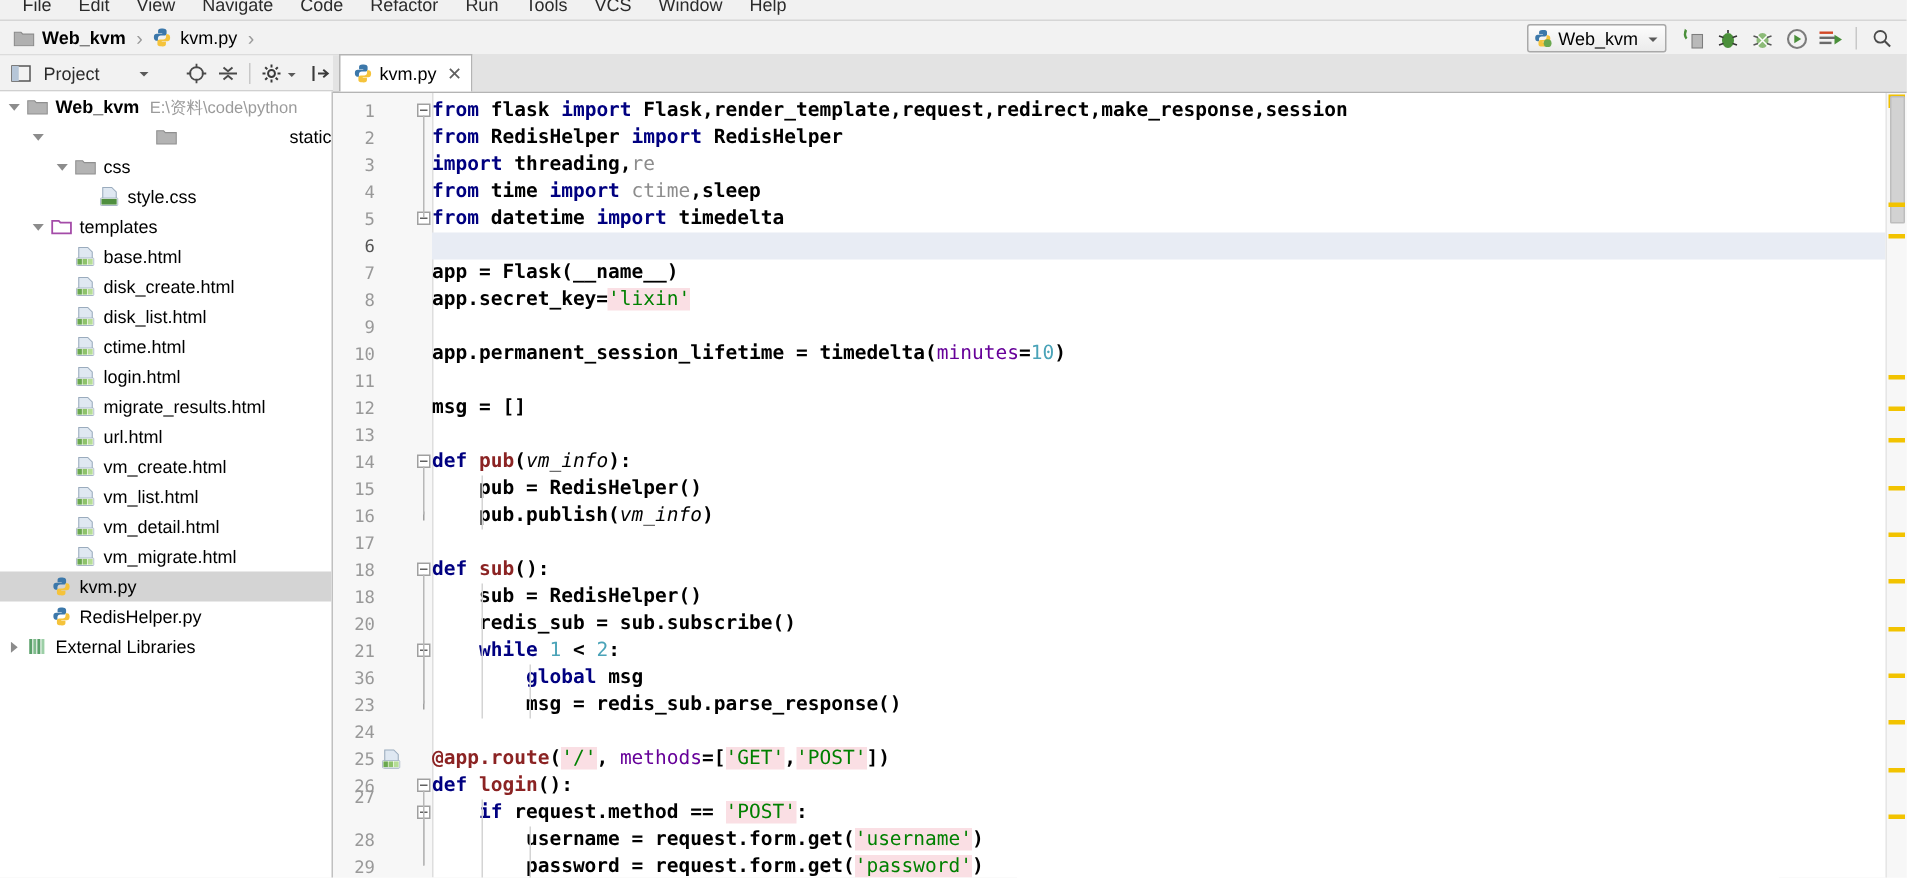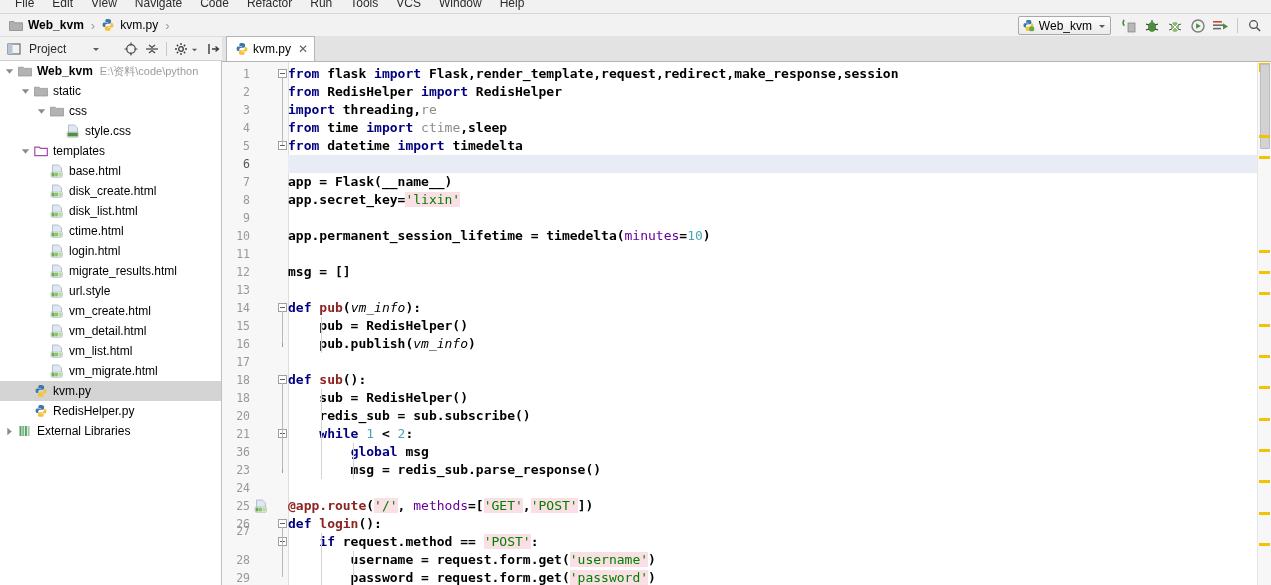--- a/index.html
+++ b/index.html
@@ -348,65 +348,65 @@
         </svg>
       </span>
       <span class="ticon">
         <svg width="14" height="12" viewBox="0 0 14 12">
           <path d="M0.5 2.2h4.6l1.1 1.2h7.3v7.6H0.5z" fill="#b3b3b3" stroke="#8f8f8f" stroke-width="0.7"></path>
         </svg>
       </span>
       <span class="tlabel bold">Web_kvm</span>
       <span class="tpath">E:\资料\code\python</span>
     </div>
+    <div class="trow" style="padding-left: 20px; justify-content: space-between;">
+      <span class="twist">
+        <svg width="9" height="9" viewBox="0 0 9 9">
+          <path d="M0.8 2.3h7.4L4.5 6.8z" fill="#8c8c8c"></path>
+        </svg>
+      </span>
+      <span class="ticon">
+        <svg width="14" height="12" viewBox="0 0 14 12">
+          <path d="M0.5 2.2h4.6l1.1 1.2h7.3v7.6H0.5z" fill="#b3b3b3" stroke="#8f8f8f" stroke-width="0.7"></path>
+        </svg>
+      </span>
+      <span class="tlabel">static</span>
+    </div>
+    <div class="trow" style="padding-left: 36px;">
+      <span class="twist">
+        <svg width="9" height="9" viewBox="0 0 9 9">
+          <path d="M0.8 2.3h7.4L4.5 6.8z" fill="#8c8c8c"></path>
+        </svg>
+      </span>
+      <span class="ticon">
+        <svg width="14" height="12" viewBox="0 0 14 12">
+          <path d="M0.5 2.2h4.6l1.1 1.2h7.3v7.6H0.5z" fill="#b3b3b3" stroke="#8f8f8f" stroke-width="0.7"></path>
+        </svg>
+      </span>
+      <span class="tlabel">css</span>
+    </div>
+    <div class="trow" style="padding-left: 52px;">
+      <span class="twist"></span>
+      <span class="ticon">
+        <svg width="14" height="14" viewBox="0 0 14 14">
+          <path d="M2.5 1h6l3 3v9h-9z" fill="#dfe8f2" stroke="#9aabbd" stroke-width="0.7"></path>
+          <rect x="1" y="8" width="11.5" height="5" rx="0.5" fill="#ffffff" stroke="#9aabbd" stroke-width="0.5"></rect>
+          <rect x="1.6" y="8.6" width="10.2" height="3.8" fill="#4f8f3f"></rect>
+        </svg>
+      </span>
+      <span class="tlabel">style.css</span>
+    </div>
     <div class="trow" style="padding-left: 20px;">
       <span class="twist">
         <svg width="9" height="9" viewBox="0 0 9 9">
           <path d="M0.8 2.3h7.4L4.5 6.8z" fill="#8c8c8c"></path>
         </svg>
       </span>
       <span class="ticon">
         <svg width="14" height="12" viewBox="0 0 14 12">
-          <path d="M0.5 2.2h4.6l1.1 1.2h7.3v7.6H0.5z" fill="#b3b3b3" stroke="#8f8f8f" stroke-width="0.7"></path>
-        </svg>
-      </span>
-      <span class="tlabel">static</span>
-    </div>
-    <div class="trow" style="padding-left: 36px;">
-      <span class="twist">
-        <svg width="9" height="9" viewBox="0 0 9 9">
-          <path d="M0.8 2.3h7.4L4.5 6.8z" fill="#8c8c8c"></path>
-        </svg>
-      </span>
-      <span class="ticon">
-        <svg width="14" height="12" viewBox="0 0 14 12">
-          <path d="M0.5 2.2h4.6l1.1 1.2h7.3v7.6H0.5z" fill="#b3b3b3" stroke="#8f8f8f" stroke-width="0.7"></path>
-        </svg>
-      </span>
-      <span class="tlabel">css</span>
-    </div>
-    <div class="trow" style="padding-left: 52px;">
-      <span class="twist"></span>
-      <span class="ticon">
-        <svg width="14" height="14" viewBox="0 0 14 14">
-          <path d="M2.5 1h6l3 3v9h-9z" fill="#dfe8f2" stroke="#9aabbd" stroke-width="0.7"></path>
-          <rect x="1" y="8" width="11.5" height="5" rx="0.5" fill="#ffffff" stroke="#9aabbd" stroke-width="0.5"></rect>
-          <rect x="1.6" y="8.6" width="10.2" height="3.8" fill="#4f8f3f"></rect>
-        </svg>
-      </span>
-      <span class="tlabel">style.css</span>
-    </div>
-    <div class="trow" style="padding-left: 20px;">
-      <span class="twist">
-        <svg width="9" height="9" viewBox="0 0 9 9">
-          <path d="M0.8 2.3h7.4L4.5 6.8z" fill="#8c8c8c"></path>
-        </svg>
-      </span>
-      <span class="ticon">
-        <svg width="14" height="12" viewBox="0 0 14 12">
           <path d="M0.8 2.2h4.4l1.1 1.2h7v7.2H0.8z" fill="#ffffff" stroke="#a44ba8" stroke-width="1.2"></path>
         </svg>
       </span>
       <span class="tlabel">templates</span>
     </div>
     <div class="trow" style="padding-left: 36px;">
       <span class="twist"></span>
       <span class="ticon">
         <svg width="14" height="14" viewBox="0 0 14 14">
           <path d="M2.5 1h6l3 3v9h-9z" fill="#dfe8f2" stroke="#9aabbd" stroke-width="0.7"></path>
@@ -487,21 +487,21 @@
       <span class="twist"></span>
       <span class="ticon">
         <svg width="14" height="14" viewBox="0 0 14 14">
           <path d="M2.5 1h6l3 3v9h-9z" fill="#dfe8f2" stroke="#9aabbd" stroke-width="0.7"></path>
           <rect x="1" y="8" width="11.5" height="5" rx="0.5" fill="#ffffff" stroke="#9aabbd" stroke-width="0.5"></rect>
           <rect x="1.6" y="8.6" width="3" height="3.8" fill="#6aa84f"></rect>
           <rect x="5" y="8.6" width="3" height="3.8" fill="#8dc26a"></rect>
           <rect x="8.4" y="8.6" width="3.4" height="3.8" fill="#b5dd96"></rect>
         </svg>
       </span>
-      <span class="tlabel">url.style</span>
+      <span class="tlabel">url.html</span>
     </div>
     <div class="trow" style="padding-left: 36px;">
       <span class="twist"></span>
       <span class="ticon">
         <svg width="14" height="14" viewBox="0 0 14 14">
           <path d="M2.5 1h6l3 3v9h-9z" fill="#dfe8f2" stroke="#9aabbd" stroke-width="0.7"></path>
           <rect x="1" y="8" width="11.5" height="5" rx="0.5" fill="#ffffff" stroke="#9aabbd" stroke-width="0.5"></rect>
           <rect x="1.6" y="8.6" width="3" height="3.8" fill="#6aa84f"></rect>
           <rect x="5" y="8.6" width="3" height="3.8" fill="#8dc26a"></rect>
           <rect x="8.4" y="8.6" width="3.4" height="3.8" fill="#b5dd96"></rect>
@@ -513,34 +513,34 @@
       <span class="twist"></span>
       <span class="ticon">
         <svg width="14" height="14" viewBox="0 0 14 14">
           <path d="M2.5 1h6l3 3v9h-9z" fill="#dfe8f2" stroke="#9aabbd" stroke-width="0.7"></path>
           <rect x="1" y="8" width="11.5" height="5" rx="0.5" fill="#ffffff" stroke="#9aabbd" stroke-width="0.5"></rect>
           <rect x="1.6" y="8.6" width="3" height="3.8" fill="#6aa84f"></rect>
           <rect x="5" y="8.6" width="3" height="3.8" fill="#8dc26a"></rect>
           <rect x="8.4" y="8.6" width="3.4" height="3.8" fill="#b5dd96"></rect>
         </svg>
       </span>
+      <span class="tlabel">vm_list.html</span>
+    </div>
+    <div class="trow" style="padding-left: 36px;">
+      <span class="twist"></span>
+      <span class="ticon">
+        <svg width="14" height="14" viewBox="0 0 14 14">
+          <path d="M2.5 1h6l3 3v9h-9z" fill="#dfe8f2" stroke="#9aabbd" stroke-width="0.7"></path>
+          <rect x="1" y="8" width="11.5" height="5" rx="0.5" fill="#ffffff" stroke="#9aabbd" stroke-width="0.5"></rect>
+          <rect x="1.6" y="8.6" width="3" height="3.8" fill="#6aa84f"></rect>
+          <rect x="5" y="8.6" width="3" height="3.8" fill="#8dc26a"></rect>
+          <rect x="8.4" y="8.6" width="3.4" height="3.8" fill="#b5dd96"></rect>
+        </svg>
+      </span>
       <span class="tlabel">vm_detail.html</span>
-    </div>
-    <div class="trow" style="padding-left: 36px;">
-      <span class="twist"></span>
-      <span class="ticon">
-        <svg width="14" height="14" viewBox="0 0 14 14">
-          <path d="M2.5 1h6l3 3v9h-9z" fill="#dfe8f2" stroke="#9aabbd" stroke-width="0.7"></path>
-          <rect x="1" y="8" width="11.5" height="5" rx="0.5" fill="#ffffff" stroke="#9aabbd" stroke-width="0.5"></rect>
-          <rect x="1.6" y="8.6" width="3" height="3.8" fill="#6aa84f"></rect>
-          <rect x="5" y="8.6" width="3" height="3.8" fill="#8dc26a"></rect>
-          <rect x="8.4" y="8.6" width="3.4" height="3.8" fill="#b5dd96"></rect>
-        </svg>
-      </span>
-      <span class="tlabel">vm_list.html</span>
     </div>
     <div class="trow" style="padding-left: 36px;">
       <span class="twist"></span>
       <span class="ticon">
         <svg width="14" height="14" viewBox="0 0 14 14">
           <path d="M2.5 1h6l3 3v9h-9z" fill="#dfe8f2" stroke="#9aabbd" stroke-width="0.7"></path>
           <rect x="1" y="8" width="11.5" height="5" rx="0.5" fill="#ffffff" stroke="#9aabbd" stroke-width="0.5"></rect>
           <rect x="1.6" y="8.6" width="3" height="3.8" fill="#6aa84f"></rect>
           <rect x="5" y="8.6" width="3" height="3.8" fill="#8dc26a"></rect>
           <rect x="8.4" y="8.6" width="3.4" height="3.8" fill="#b5dd96"></rect>

